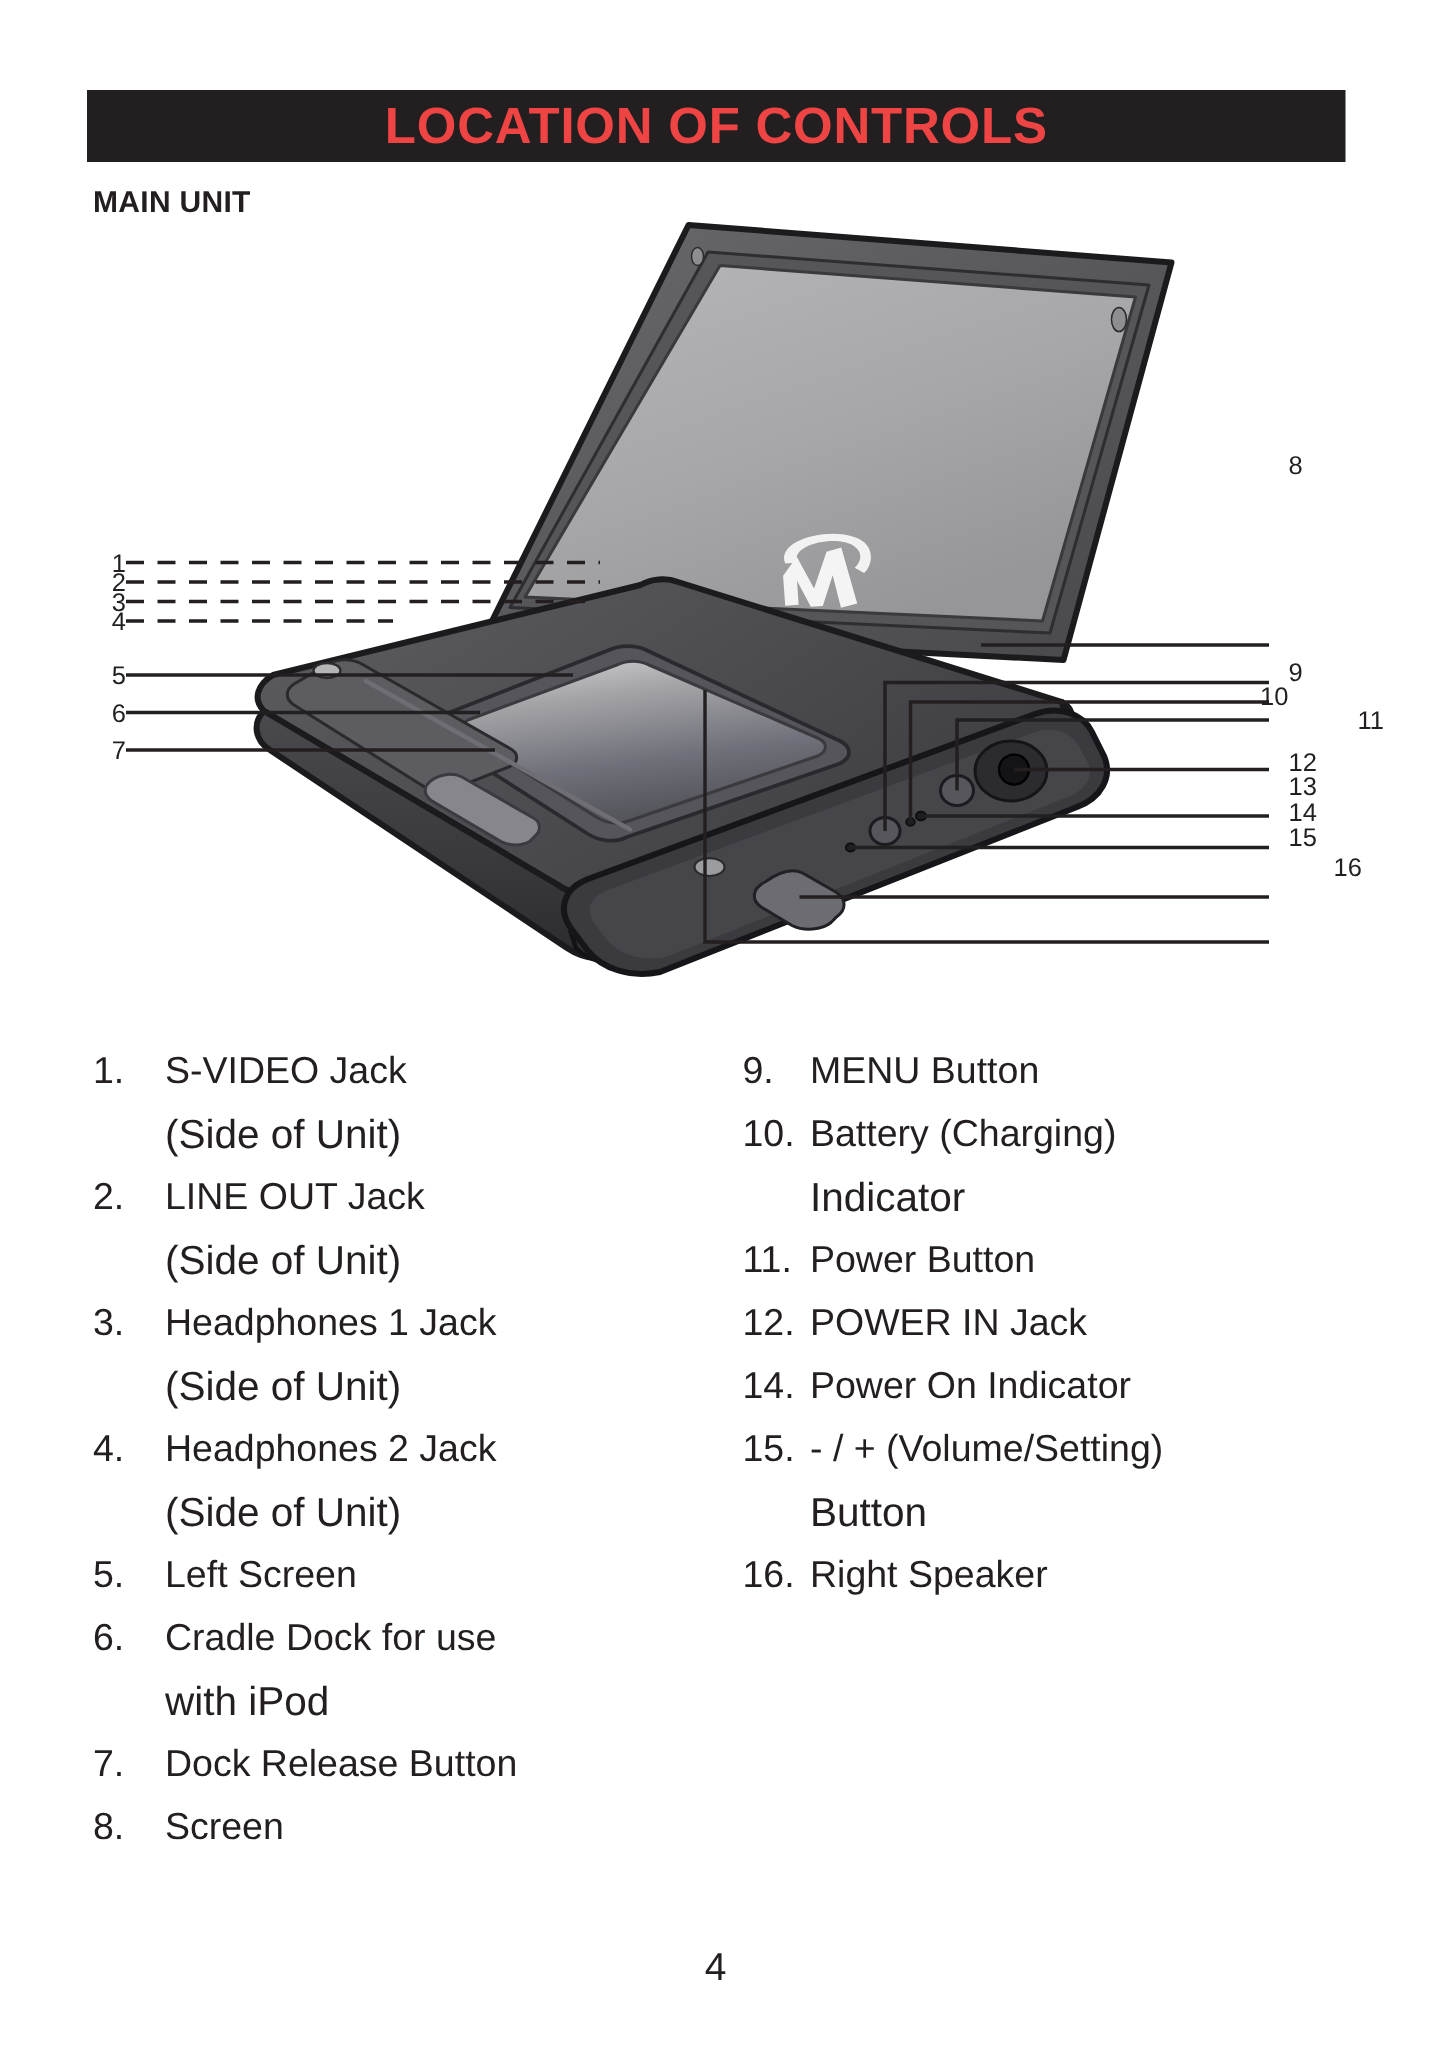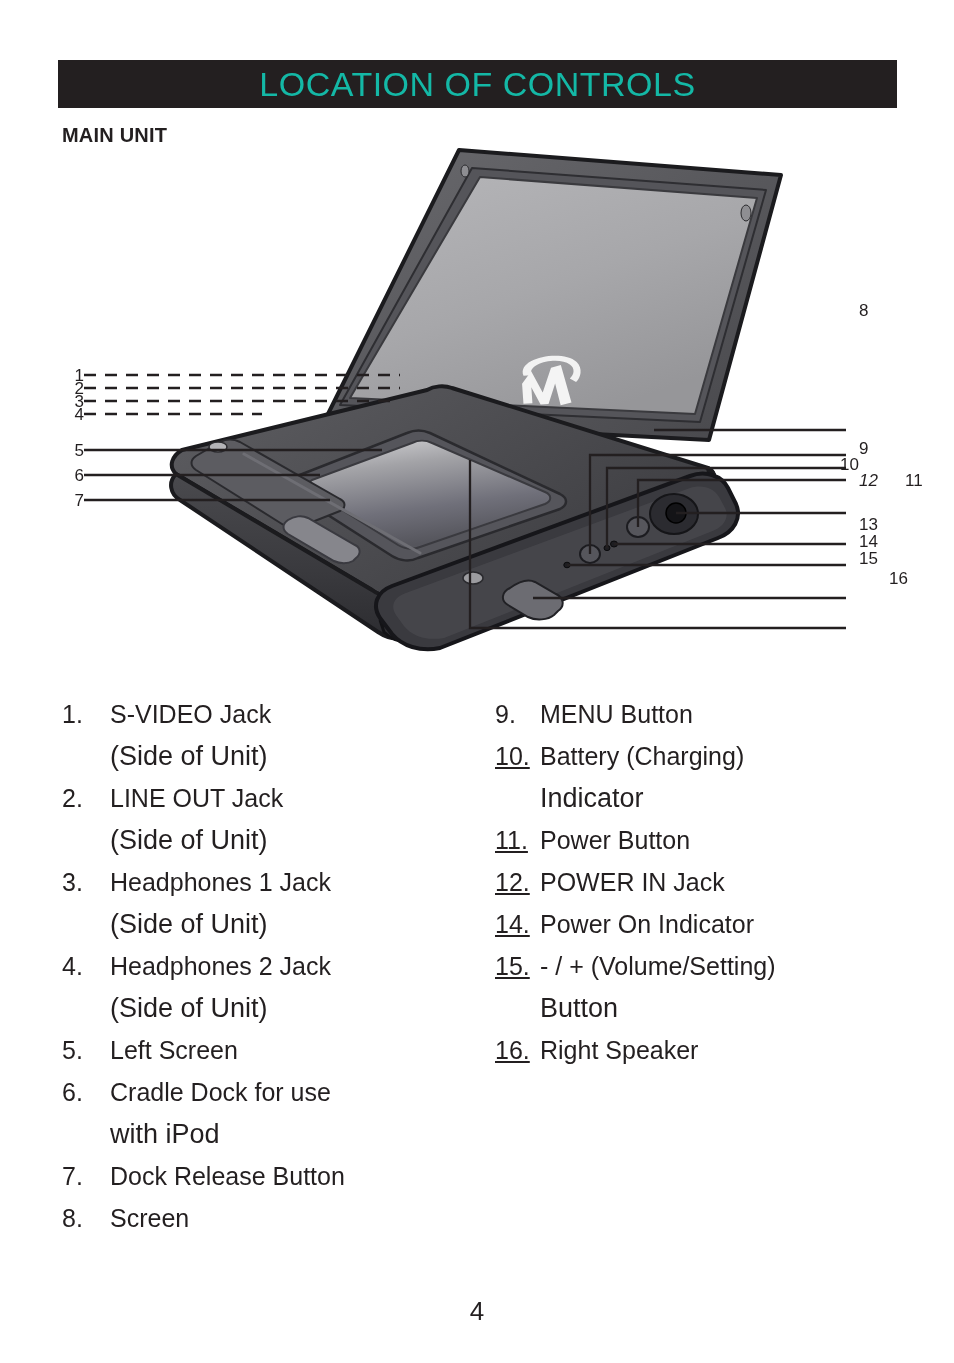--- a/index.html
+++ b/index.html
@@ -28,23 +28,23 @@
     left: 58px;
     top: 60px;
     width: 839px;
     height: 48px;
     background: #231f20;
     display: flex;
     align-items: center;
     justify-content: center;
   }
   .title-bar .title-text {
-    color: #14b8a6;
+    color: #ef4444;
     font-size: 34px;
-    font-weight: normal;
+    font-weight: bold;
     letter-spacing: 0.5px;
     line-height: 1;
     font-family: "Liberation Sans", sans-serif;
   }
 
   .section-label {
     position: absolute;
     left: 62px;
     top: 124px;
     font-size: 20px;
@@ -94,21 +94,21 @@
   }
   .li .txt {
     flex: 1 1 auto;
   }
 
   
   .list-col.left .li .num { width: 48px; }
 
   
   .list-col.right .li .num { width: 45px; }
-  .list-col.right .li.wide-num .num { width: 45px; text-decoration: underline; }
+  .list-col.right .li.wide-num .num { width: 45px; }
 
   .cont {
     font-size: 27px;
     line-height: 42px;
   }
   .list-col.left  .cont { padding-left: 48px; }
   .list-col.right .cont { padding-left: 45px; }
 
   
   .page-number {
@@ -296,21 +296,21 @@
   <div class="callout left-num" style="left:62px;  top:393px;">3</div>
   <div class="callout left-num" style="left:62px;  top:406px;">4</div>
   <div class="callout left-num" style="left:62px;  top:442px;">5</div>
   <div class="callout left-num" style="left:62px;  top:467px;">6</div>
   <div class="callout left-num" style="left:62px;  top:492px;">7</div>
 
   <div class="callout right-num" style="left:859px; top:302px;">8</div>
   <div class="callout right-num" style="left:859px; top:440px;">9</div>
   <div class="callout right-num" style="left:840px; top:456px;">10</div>
   <div class="callout right-num" style="left:859px; top:472px;margin-left:46px;">11</div>
-  <div class="callout right-num" style="left:859px; top:472px;font-style:italic;">12</div>
+  <div class="callout right-num" style="left:859px; top:500px;">12</div>
   <div class="callout right-num" style="left:859px; top:516px;">13</div>
   <div class="callout right-num" style="left:859px; top:533px;">14</div>
   <div class="callout right-num" style="left:859px; top:550px;">15</div>
   <div class="callout right-num" style="left:859px; top:570px;margin-left:30px;">16</div>
 
   <div class="list-col left">
 
     <div class="li">
       <span class="num">1.</span>
       <span class="txt">S-VIDEO Jack</span>

